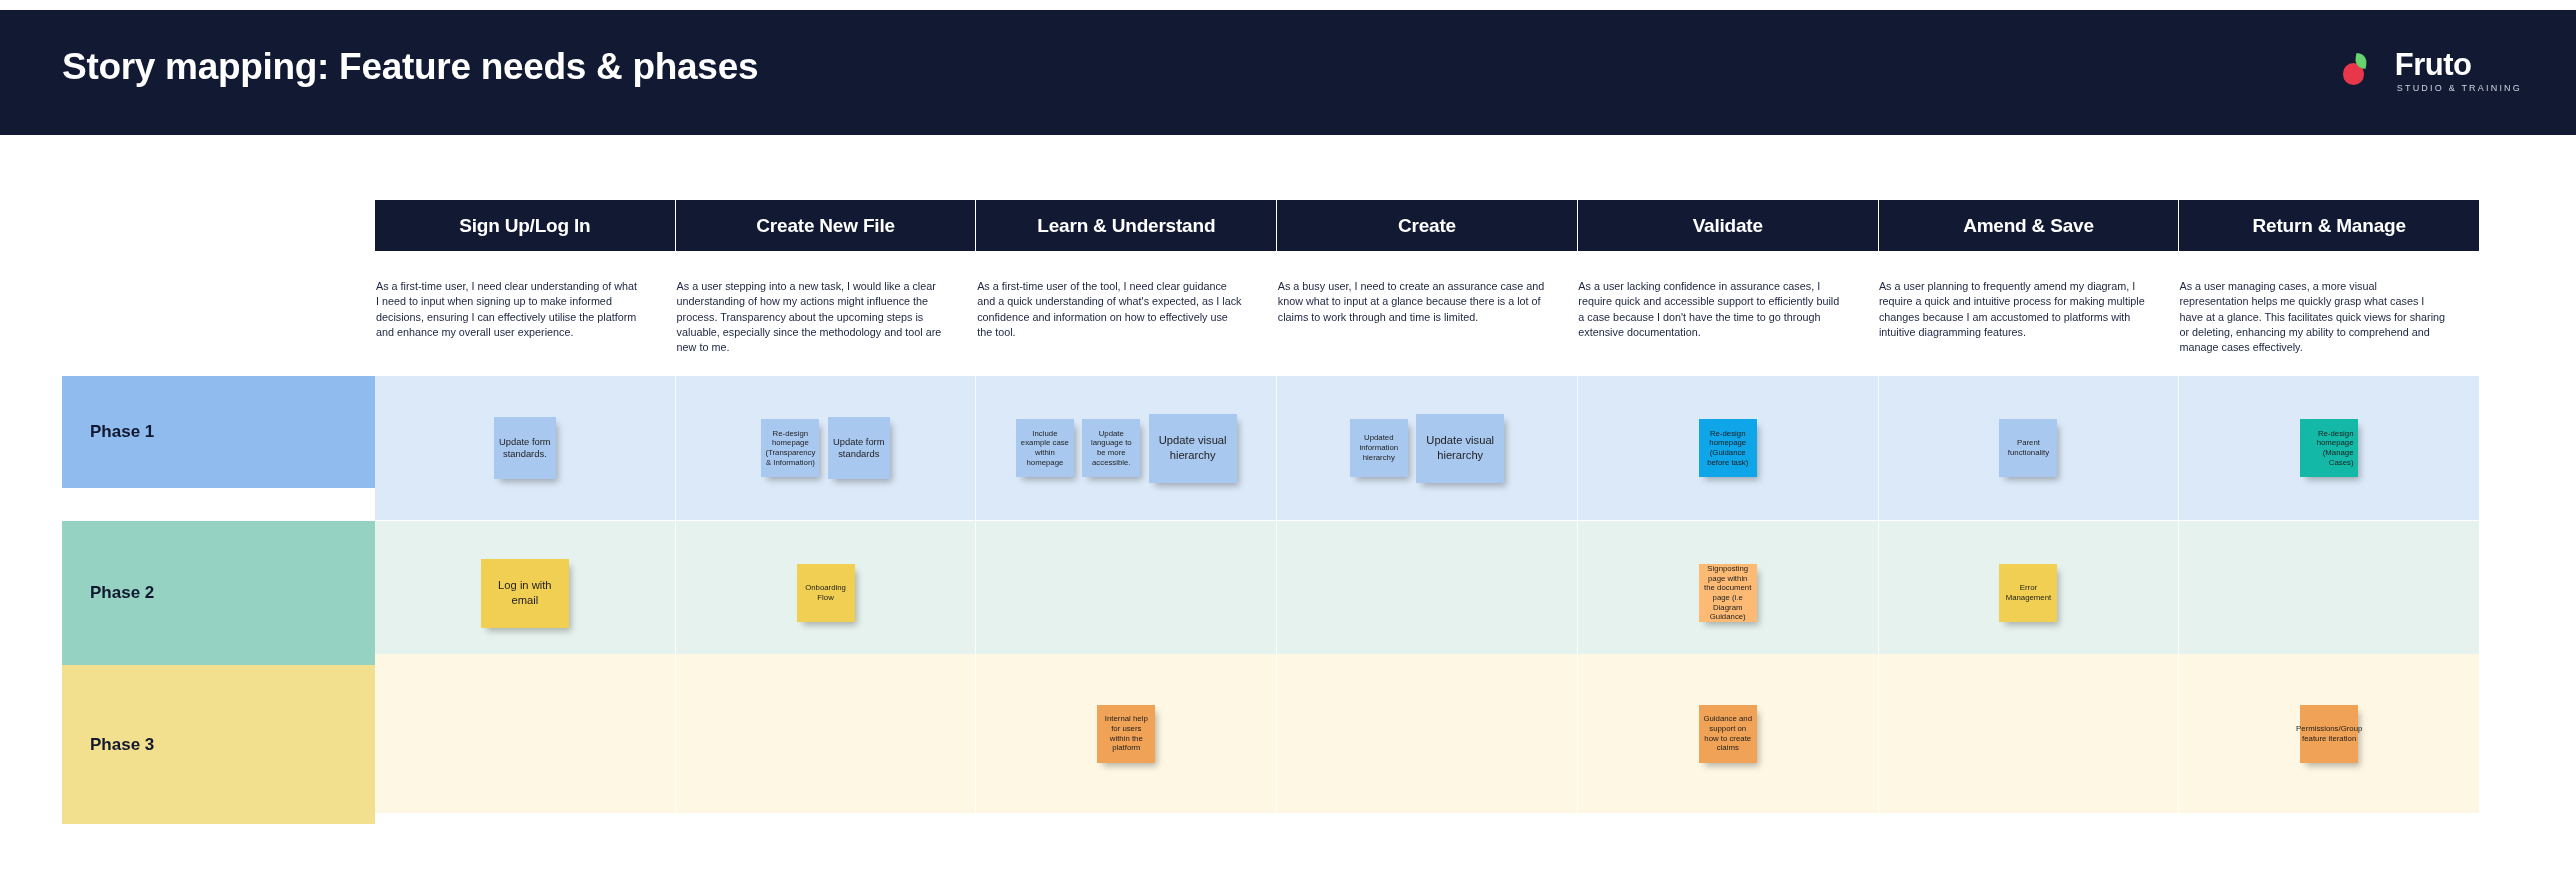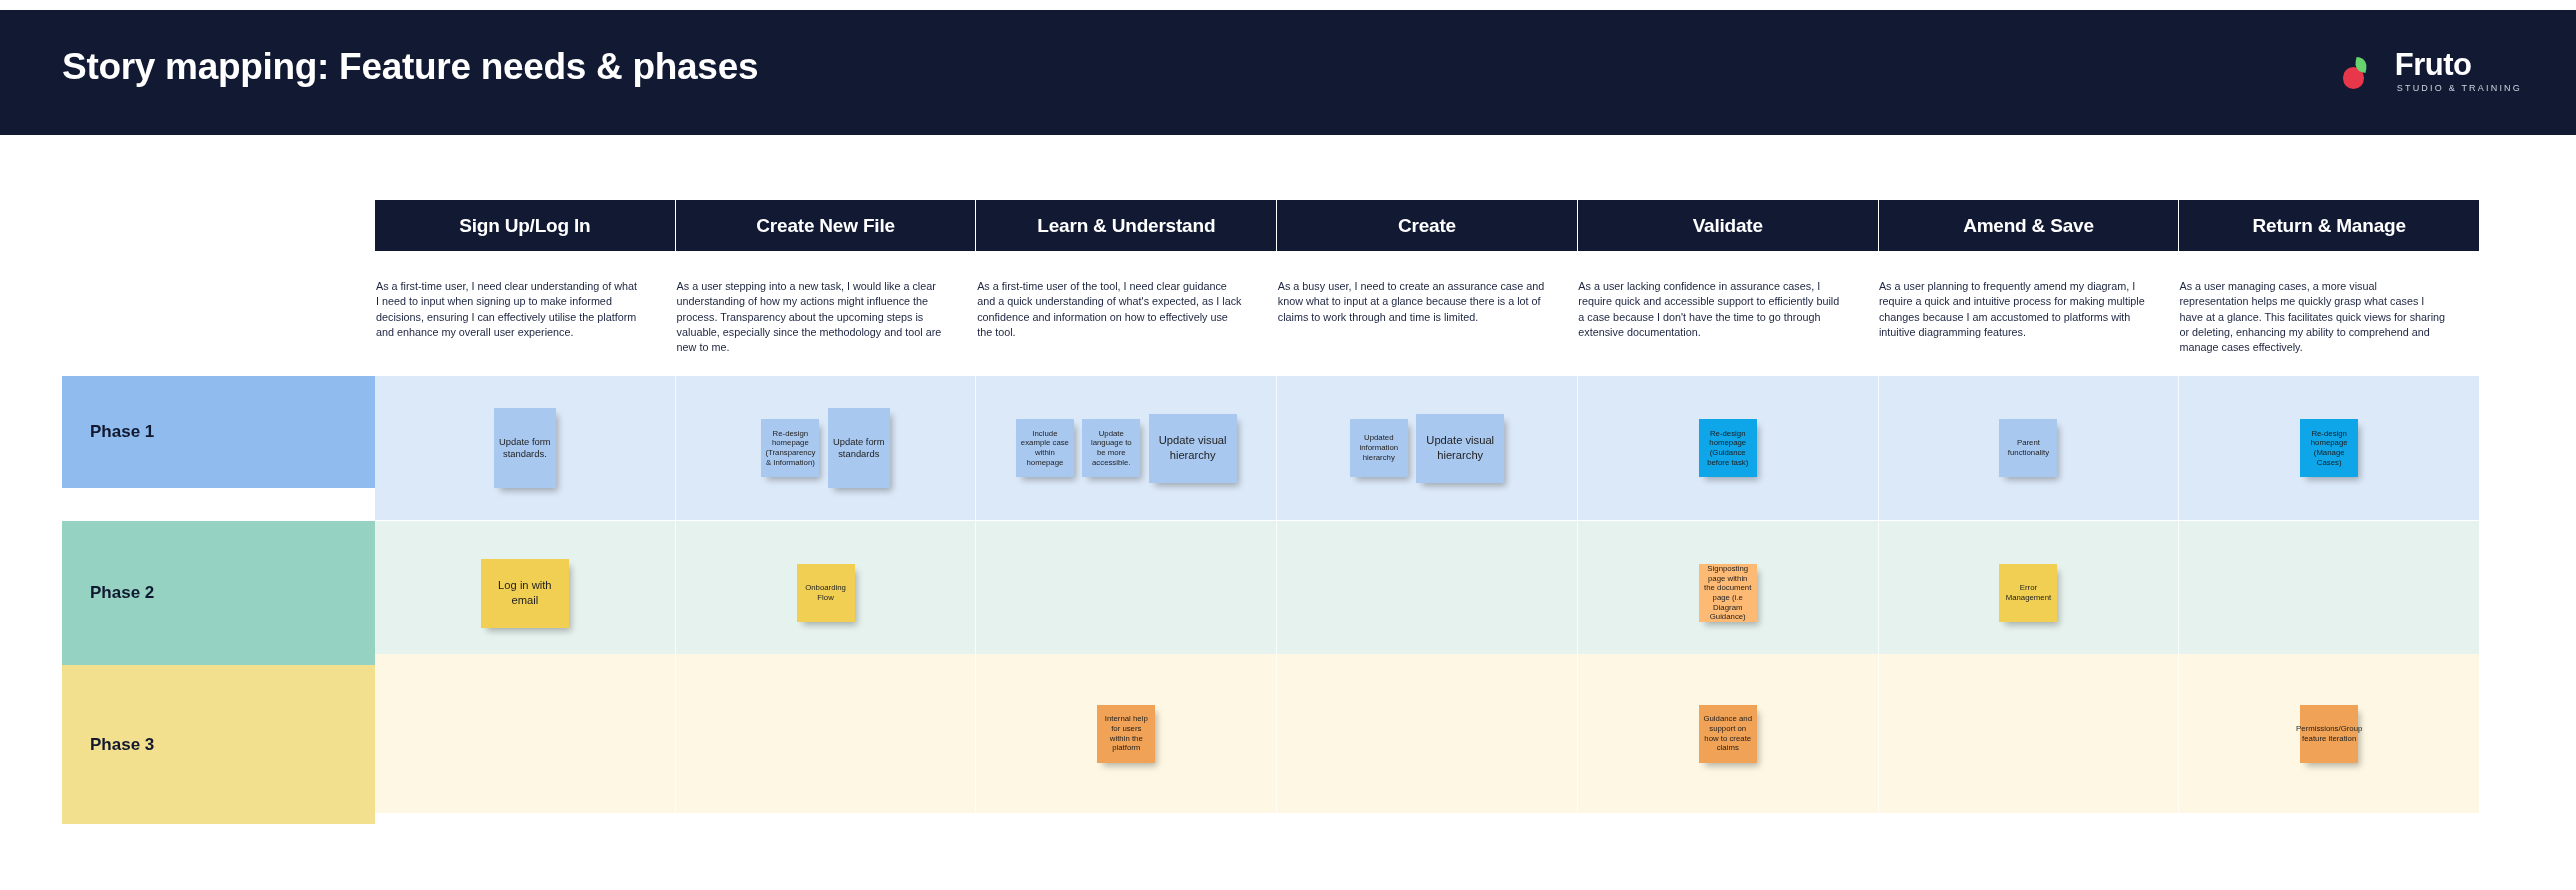--- a/index.html
+++ b/index.html
@@ -22,21 +22,21 @@
     position: absolute; left: 62px; top: 36px;
     font-size: 37px; font-weight: 700;
     letter-spacing: -0.3px;
     color: #ffffff;
     white-space: nowrap;
   }
 
   
   #logo {
     position: absolute; right: 54px; top: 39px;
-    display: flex; align-items: center; gap: 26px;
+    display: flex; align-items: flex-start; gap: 26px;
   }
   #logo-mark { position: relative; width: 28px; height: 32px; margin-top: 3.7px; }
   #logo-mark .berry {
     position: absolute; left: 1.9px; top: 10.3px;
     width: 21.6px; height: 21.6px; border-radius: 50% 50% 50% 50%;
     background: #e8374a;
   }
   #logo-mark .leaf {
     position: absolute; left: 14px; top: 0.9px;
     width: 12.2px; height: 14px;
@@ -127,21 +127,21 @@
     box-shadow: 3.7px 4.7px 6.6px -1.9px rgba(0,0,0,0.28);
     padding: 3.7px 4.7px;
     flex: 0 0 auto;
   }
   .note.blue   { background: #a9c8ef; }
   .note.yellow { background: #f1cf52; }
   .note.orange { background: #f0a256; }
 
   
   .s-sm { width: 58px;  height: 58px;  font-size: 7.8px;  line-height: 1.25; }
-  .s-md { width: 62px;  height: 80px;  font-size: 9.4px;   line-height: 1.3; }
+  .s-md { width: 62px;  height: 62px;  font-size: 9.4px;   line-height: 1.3; }
   .s-lg { width: 88px;  height: 69px;  font-size: 11.2px;   line-height: 1.33; }
 
   .note span { display: block; }
 </style>
 </head>
 <body>
 
 <div id="banner">
   <div id="banner-title">Story mapping: Feature needs &amp; phases</div>
 
@@ -226,21 +226,21 @@
         <div class="note blue s-sm" style="background: #0ea5e9;">
           <span>Re-design homepage (Guidance before task)</span>
         </div>
       </div>
       <div class="phase-col">
         <div class="note blue s-sm" style="background: rgb(169, 200, 239);">
           <span>Parent functionality</span>
         </div>
       </div>
       <div class="phase-col">
-        <div class="note blue s-sm" style="background: #0ea5e9;">
+        <div class="note blue s-sm" style="background: #14b8a6; text-align: right;">
           <span>Re-design homepage (Manage Cases)</span>
         </div>
       </div>
     </div>
   <div class="phase-row" id="phase2-row" style="background: rgb(230, 242, 238);">
       <div class="phase-col">
         <div class="note yellow s-lg" style="background: rgb(241, 207, 82);">
           <span>Log in with email</span>
         </div>
       </div>

